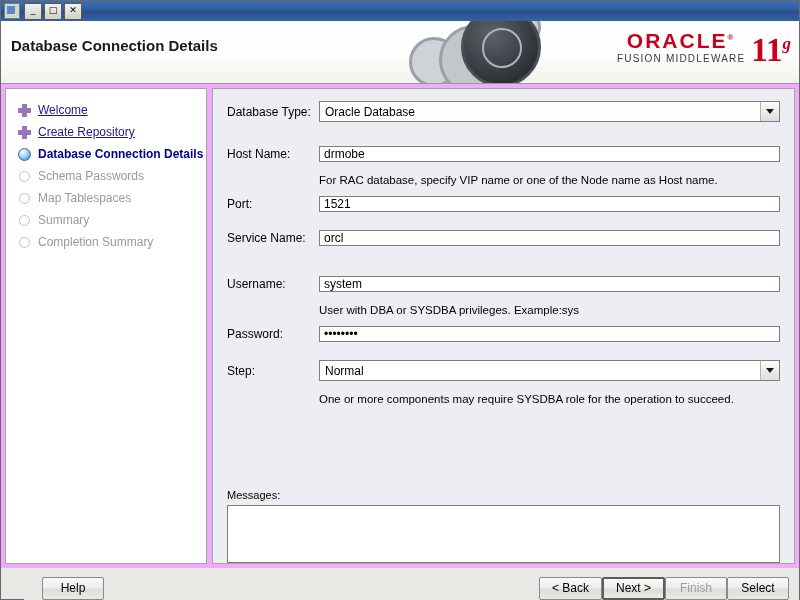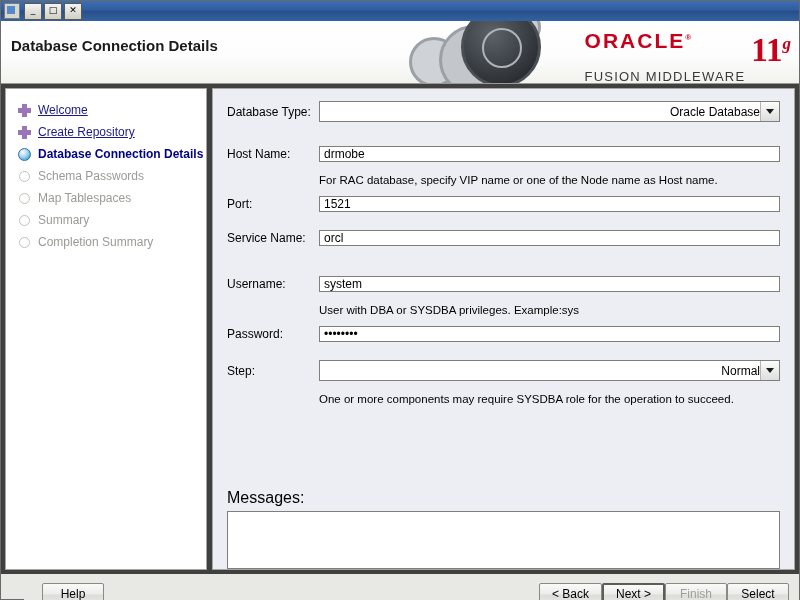--- a/index.html
+++ b/index.html
@@ -131,46 +131,46 @@
     font-weight: bold;
     letter-spacing: 2px;
     font-family: "Liberation Sans", sans-serif;
   }
   .oracle-reg {
     font-size: 8px;
     vertical-align: super;
   }
   .fusion-word {
     color: #3a3a3a;
-    font-size: 13px;
+    font-size: 10px;
     letter-spacing: 1.2px;
-    margin-top: 16px;
+    margin-top: 0;
   }
   .banner-right {
     position: absolute;
     right: 8px;
     top: 8px;
     display: flex;
     align-items: flex-start;
   }
-  .brand-block { text-align: left; margin-right: 6px; }
+  .brand-block { text-align: center; margin-right: 6px; }
   .elevenG2 {
     font-size: 33px;
     font-weight: bold;
     color: #c7001c;
     line-height: 30px;
     font-family: "Liberation Serif", serif;
   }
   .elevenG2 sup { font-size: 17px; font-style: italic; }
 
   
   .content {
     flex: 1 1 auto;
     display: flex;
-    background: #404040;
+    background: #f0abfc;
     padding: 4px;
     box-sizing: border-box;
   }
   .steps {
     width: 202px;
     flex: 0 0 202px;
     background: #ffffff;
     border: 1px solid #a6a6a0;
     padding: 10px 0 0 0;
     box-sizing: border-box;
@@ -270,21 +270,20 @@
     background: #ffffff;
     border: 1px solid #7f7f79;
     display: flex;
     align-items: center;
     position: relative;
   }
   .combo .combo-text {
     padding-left: 5px;
     font-size: 12px;
     flex: 1 1 auto;
-    text-align: right;
   }
   .combo .combo-btn {
     width: 18px;
     height: 19px;
     flex: 0 0 18px;
     background: linear-gradient(to bottom, #fcfcfa, #dedede);
     border-left: 1px solid #b5b5b0;
     display: flex;
     align-items: center;
     justify-content: center;
@@ -298,21 +297,21 @@
   .hint {
     margin: 2px 0 10px 92px;
     font-size: 11.5px;
     color: #000;
   }
   .spacer-sm { height: 6px; }
   .spacer-md { height: 12px; }
 
   .messages-label {
     margin-top: 84px;
-    font-size: 16px;
+    font-size: 11px;
   }
   .messages-box {
     margin-top: 4px;
     height: 56px;
     background: #ffffff;
     border: 1px solid #7f7f79;
   }
 
   
   .footer {

